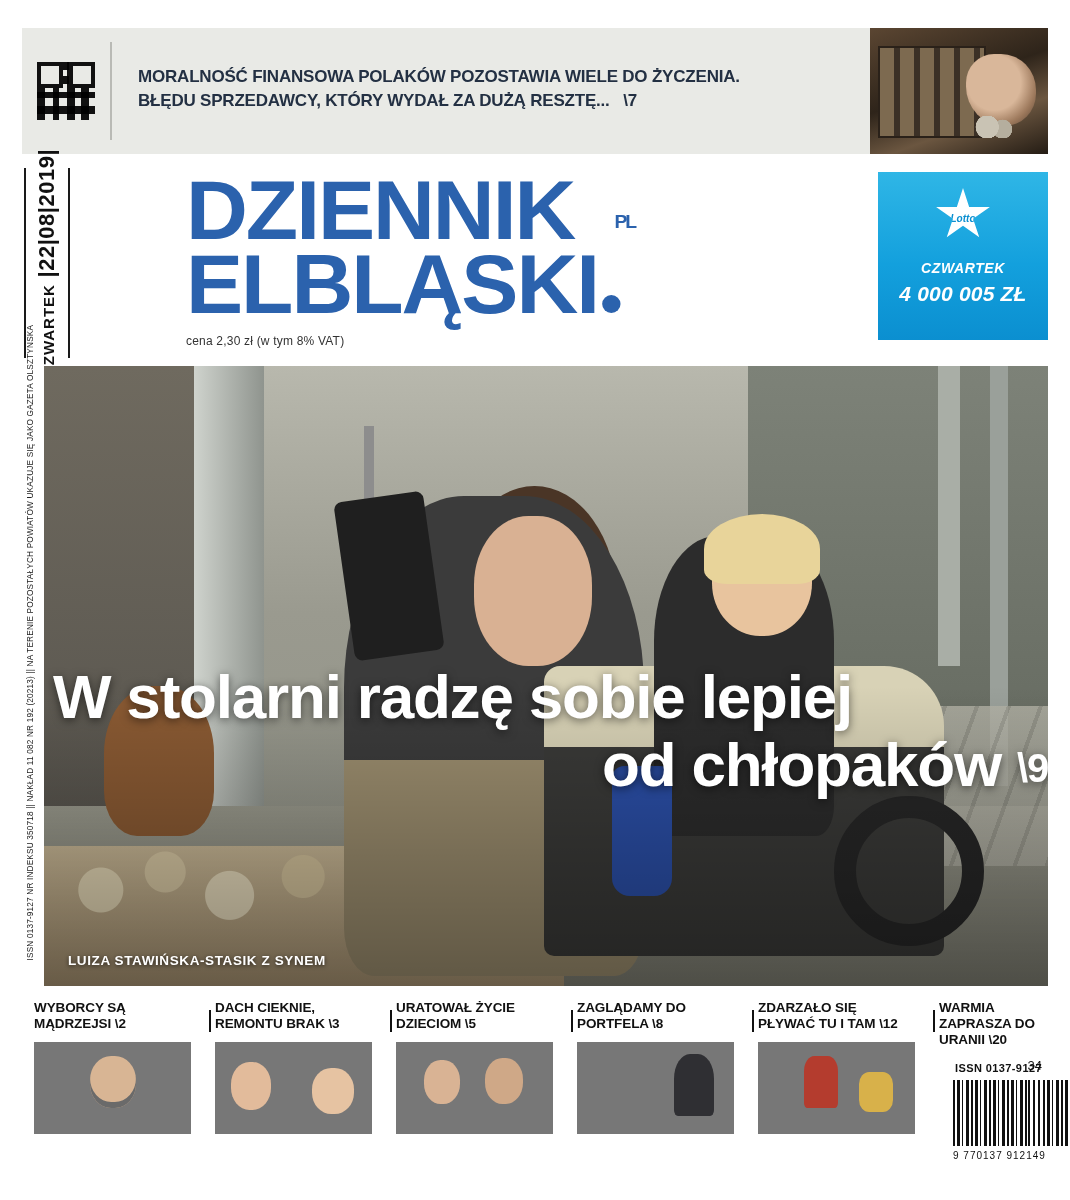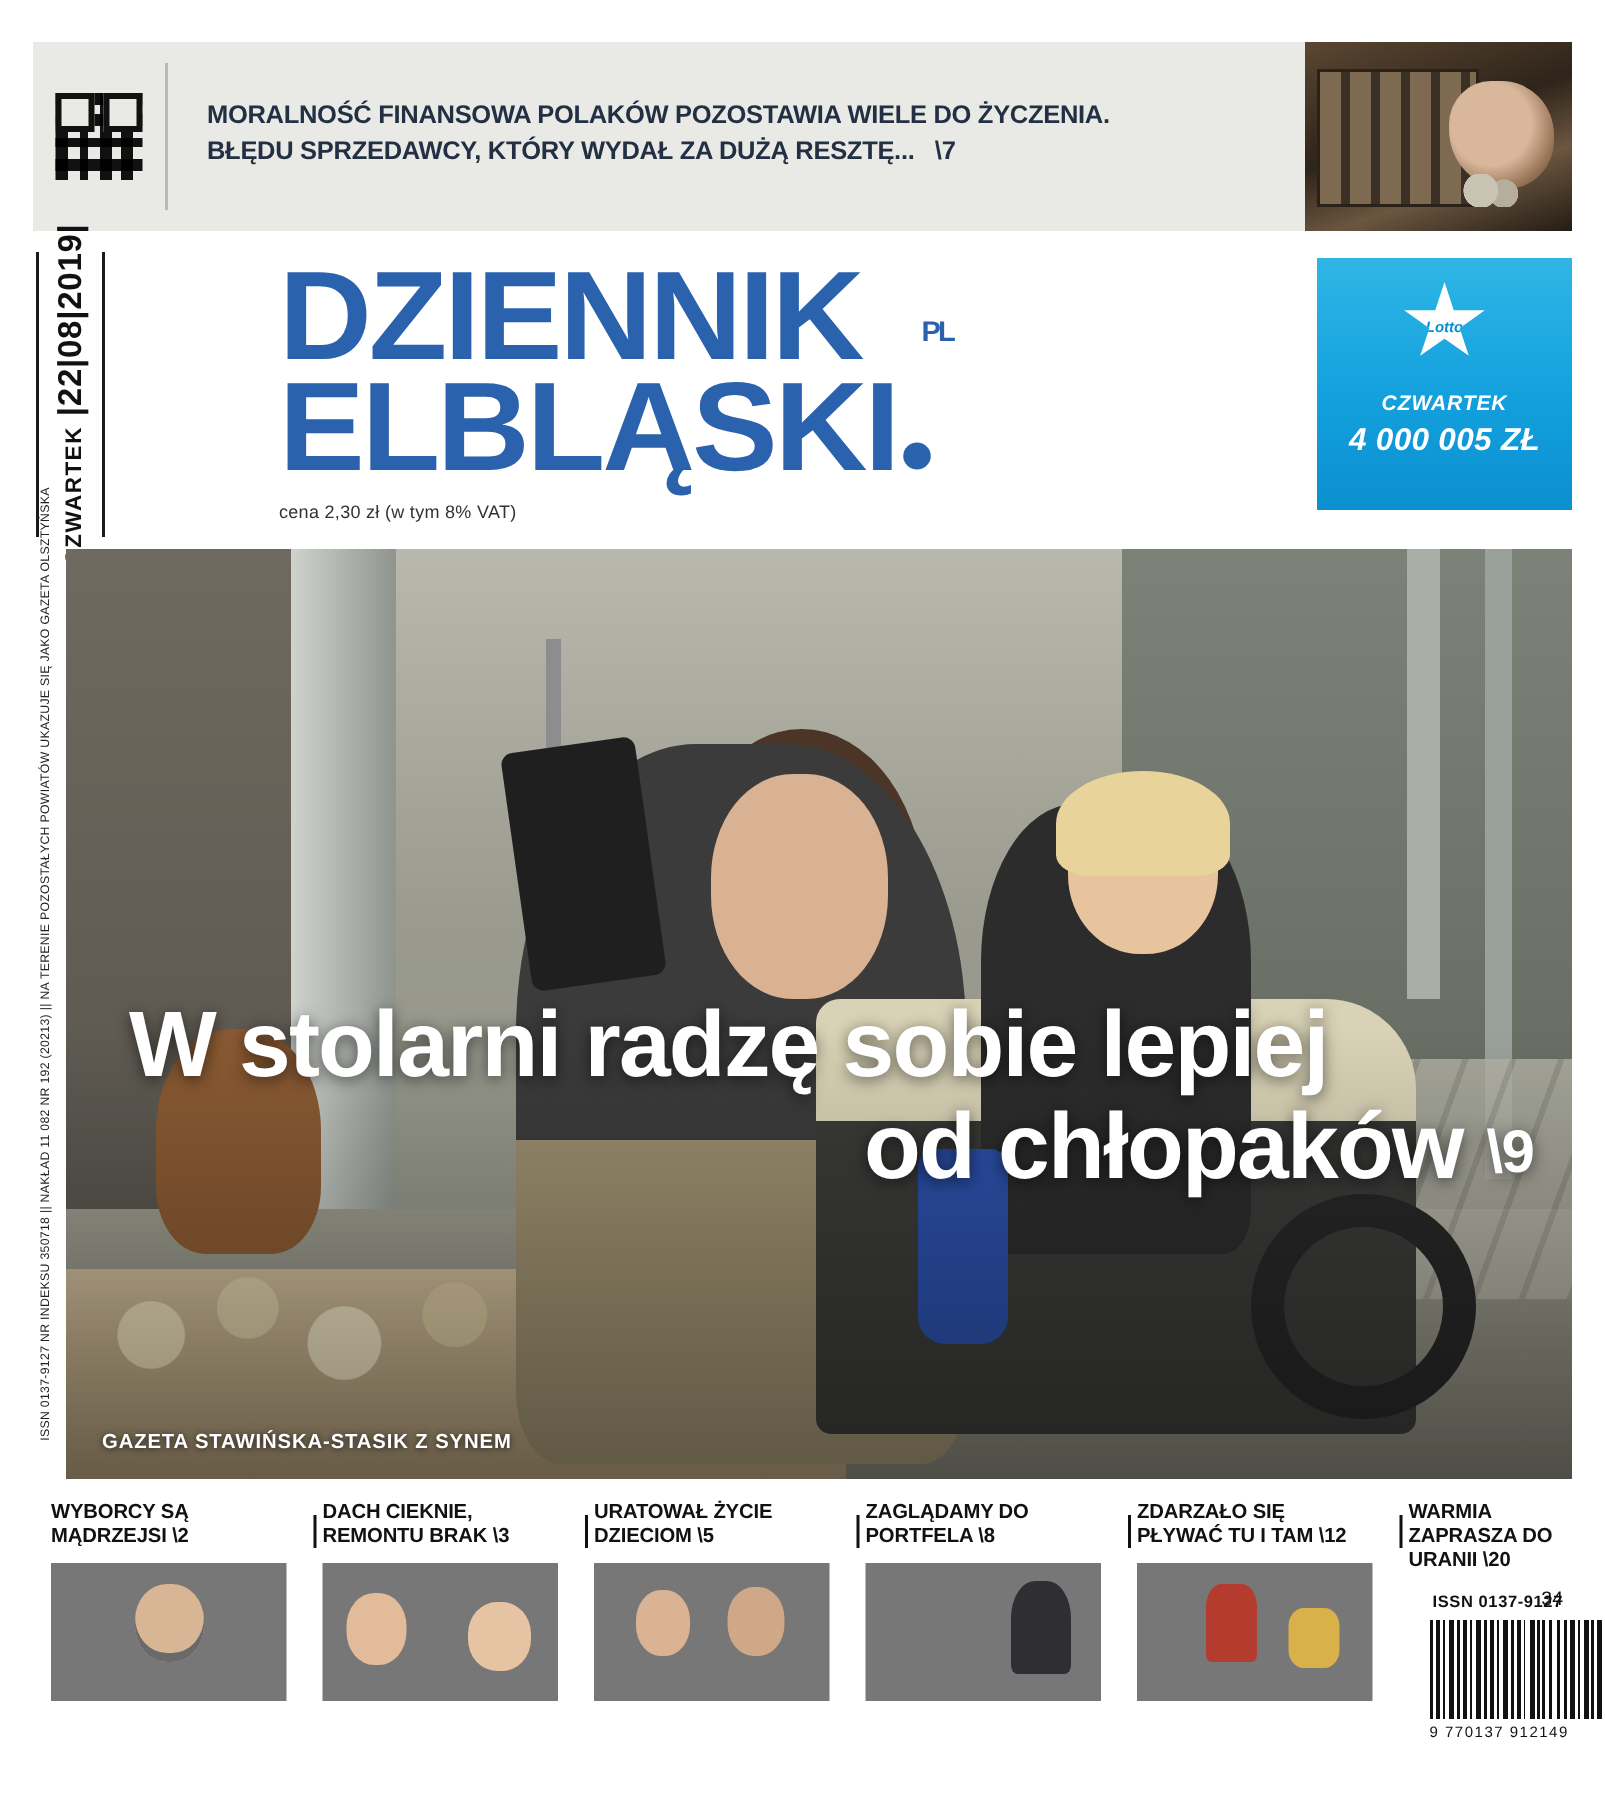--- a/index.html
+++ b/index.html
@@ -201,22 +201,22 @@
   }
   .mp-shade { position:absolute; left:0; bottom:0; width:100%; height:300px;
     background: linear-gradient(180deg, rgba(0,0,0,0) 0%, rgba(0,0,0,0.22) 55%, rgba(0,0,0,0.38) 100%); }
 
   .headline {
     position:absolute; left:0; top:300px; width:100%;
     color:#fff; font-weight:bold;
     text-shadow: 0 2px 10px rgba(0,0,0,.55);
     font-size: 62px; line-height: 1.0; letter-spacing:-1.2px;
   }
-  .headline .h1 { padding-left: 42px; }
-  .headline .h2 { text-align:right; padding-right: 26px; margin-top:6px; }
+  .headline .h1 { padding-left: 9px; }
+  .headline .h2 { text-align:right; margin-top:6px; }
   .headline .pg { font-size: 40px; vertical-align: 4px; }
 
   .photo-credit {
     position:absolute; left:24px; bottom:18px; color:#fff; font-size:13.5px;
     font-weight:bold; letter-spacing:0.6px; text-shadow:0 1px 4px rgba(0,0,0,.7);
   }
 
   
   .bottom { position:absolute; left:34px; top:1000px; width:1014px; height:176px;
     display:flex; gap:14px; }
@@ -350,21 +350,21 @@
     <div class="mp-shade"></div>
 
     <div class="headline">
       <div class="h1">W stolarni radzę sobie lepiej</div>
       <div class="h2">
         <span>od chłopaków</span>
         <span class="pg">\9</span>
       </div>
     </div>
 
-    <div class="photo-credit">GAZETA STAWIŃSKA-STASIK Z SYNEM</div>
+    <div class="photo-credit">LUIZA STAWIŃSKA-STASIK Z SYNEM</div>
   </div>
 
   <div class="bottom">
 
     <div class="bcell">
       <div class="btitle">
         <span>WYBORCY SĄ MĄDRZEJSI</span>
         <span class="bpage">\2</span>
       </div>
       <div class="bimg img-a"></div>

